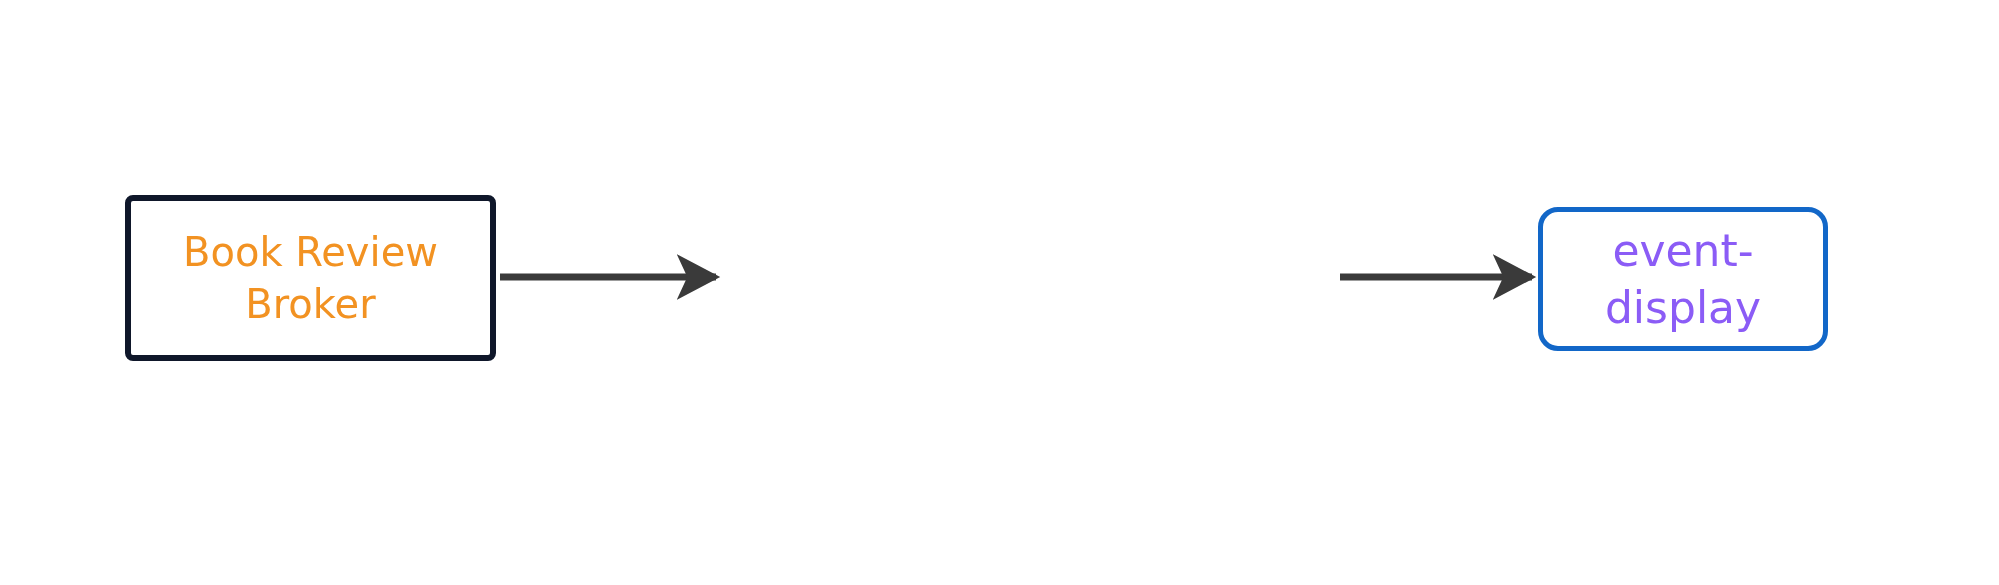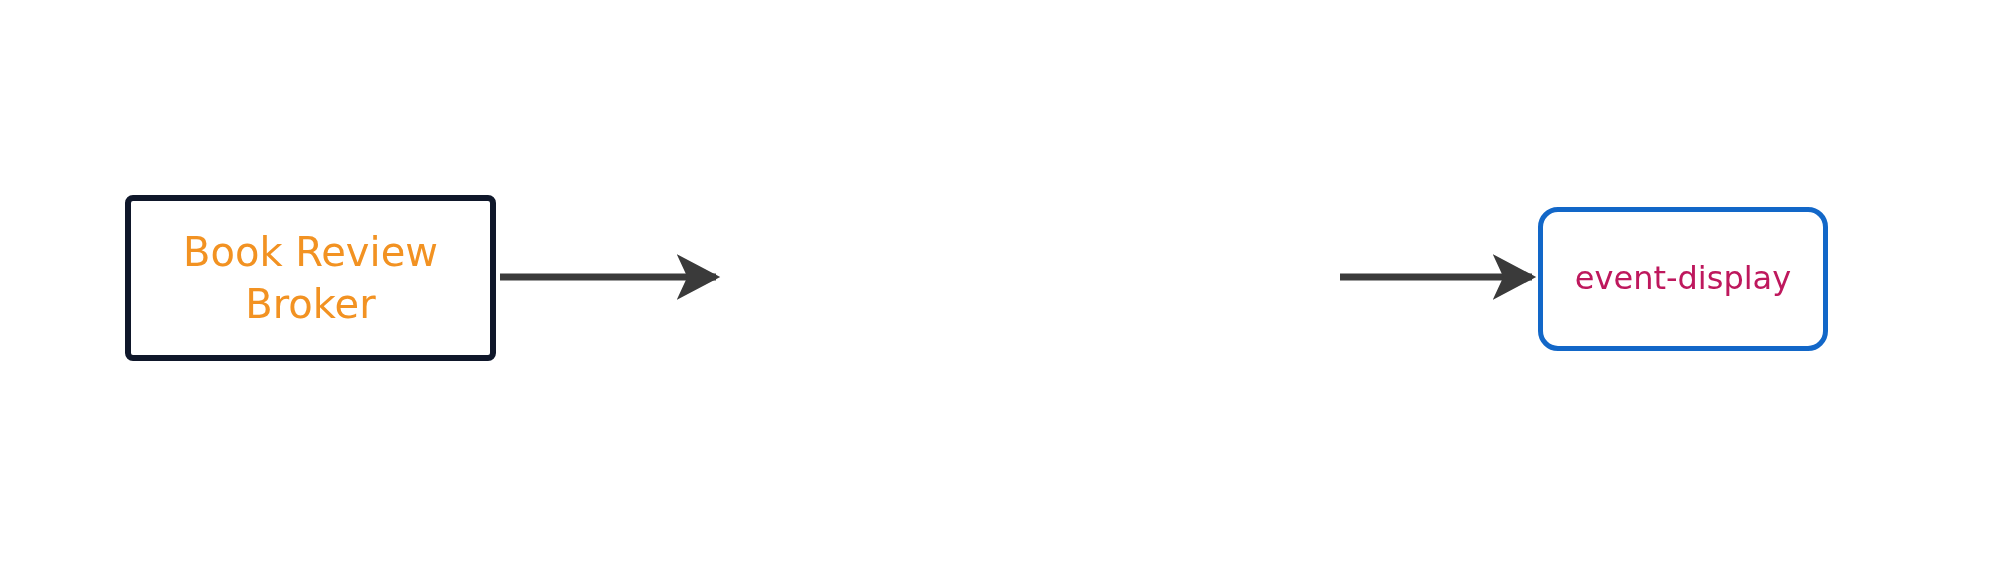--- a/index.html
+++ b/index.html
@@ -66,22 +66,22 @@
   
   #node-sink {
     left: 1538px;
     top: 207px;
     width: 290px;
     height: 144px;
     border: 5px solid #1267C8;
     border-radius: 20px;
   }
   #node-sink .node-label {
-    color: #be185d;
-    font-size: 32px;
+    color: #8b5cf6;
+    font-size: 44px;
   }
 
   
   .edge {
     position: absolute;
     top: 0;
     left: 0;
     width: 1999px;
     height: 585px;
     pointer-events: none;

